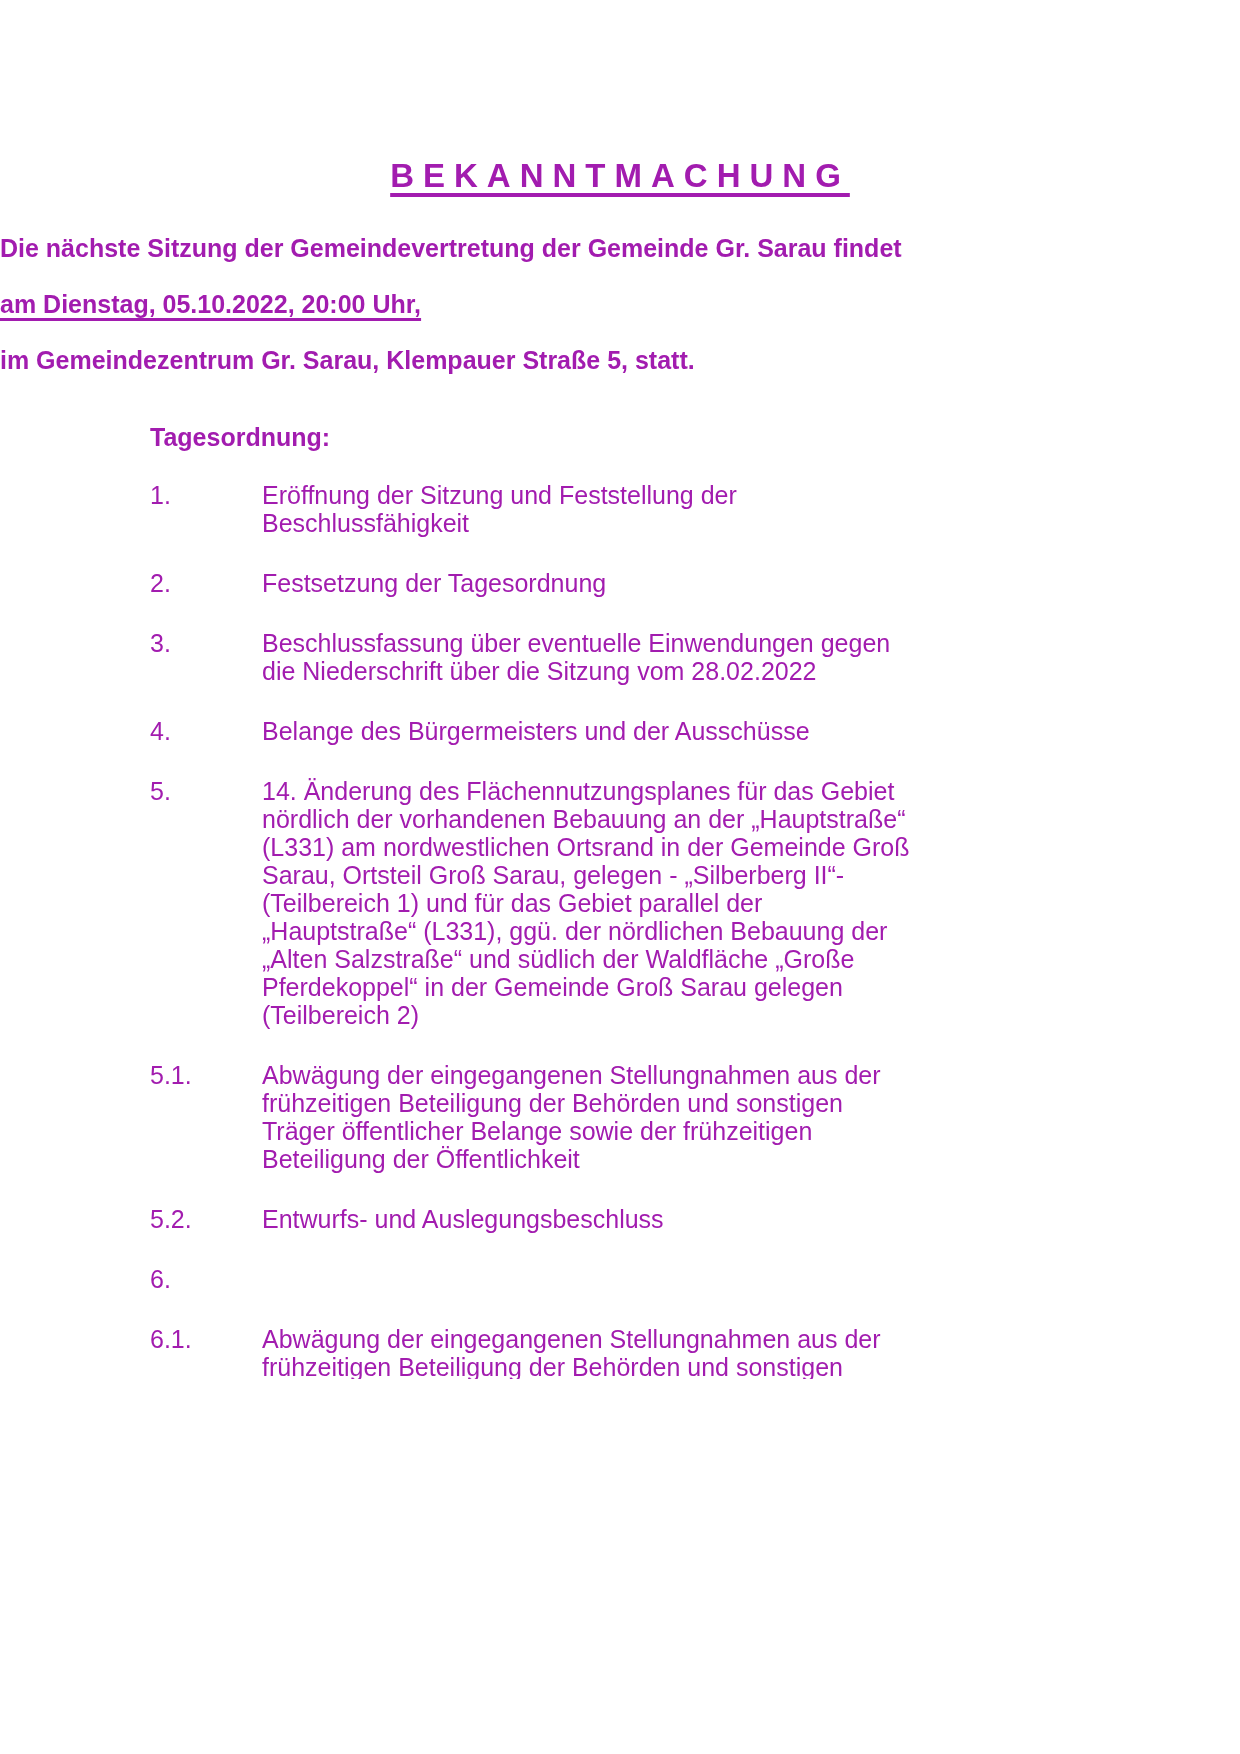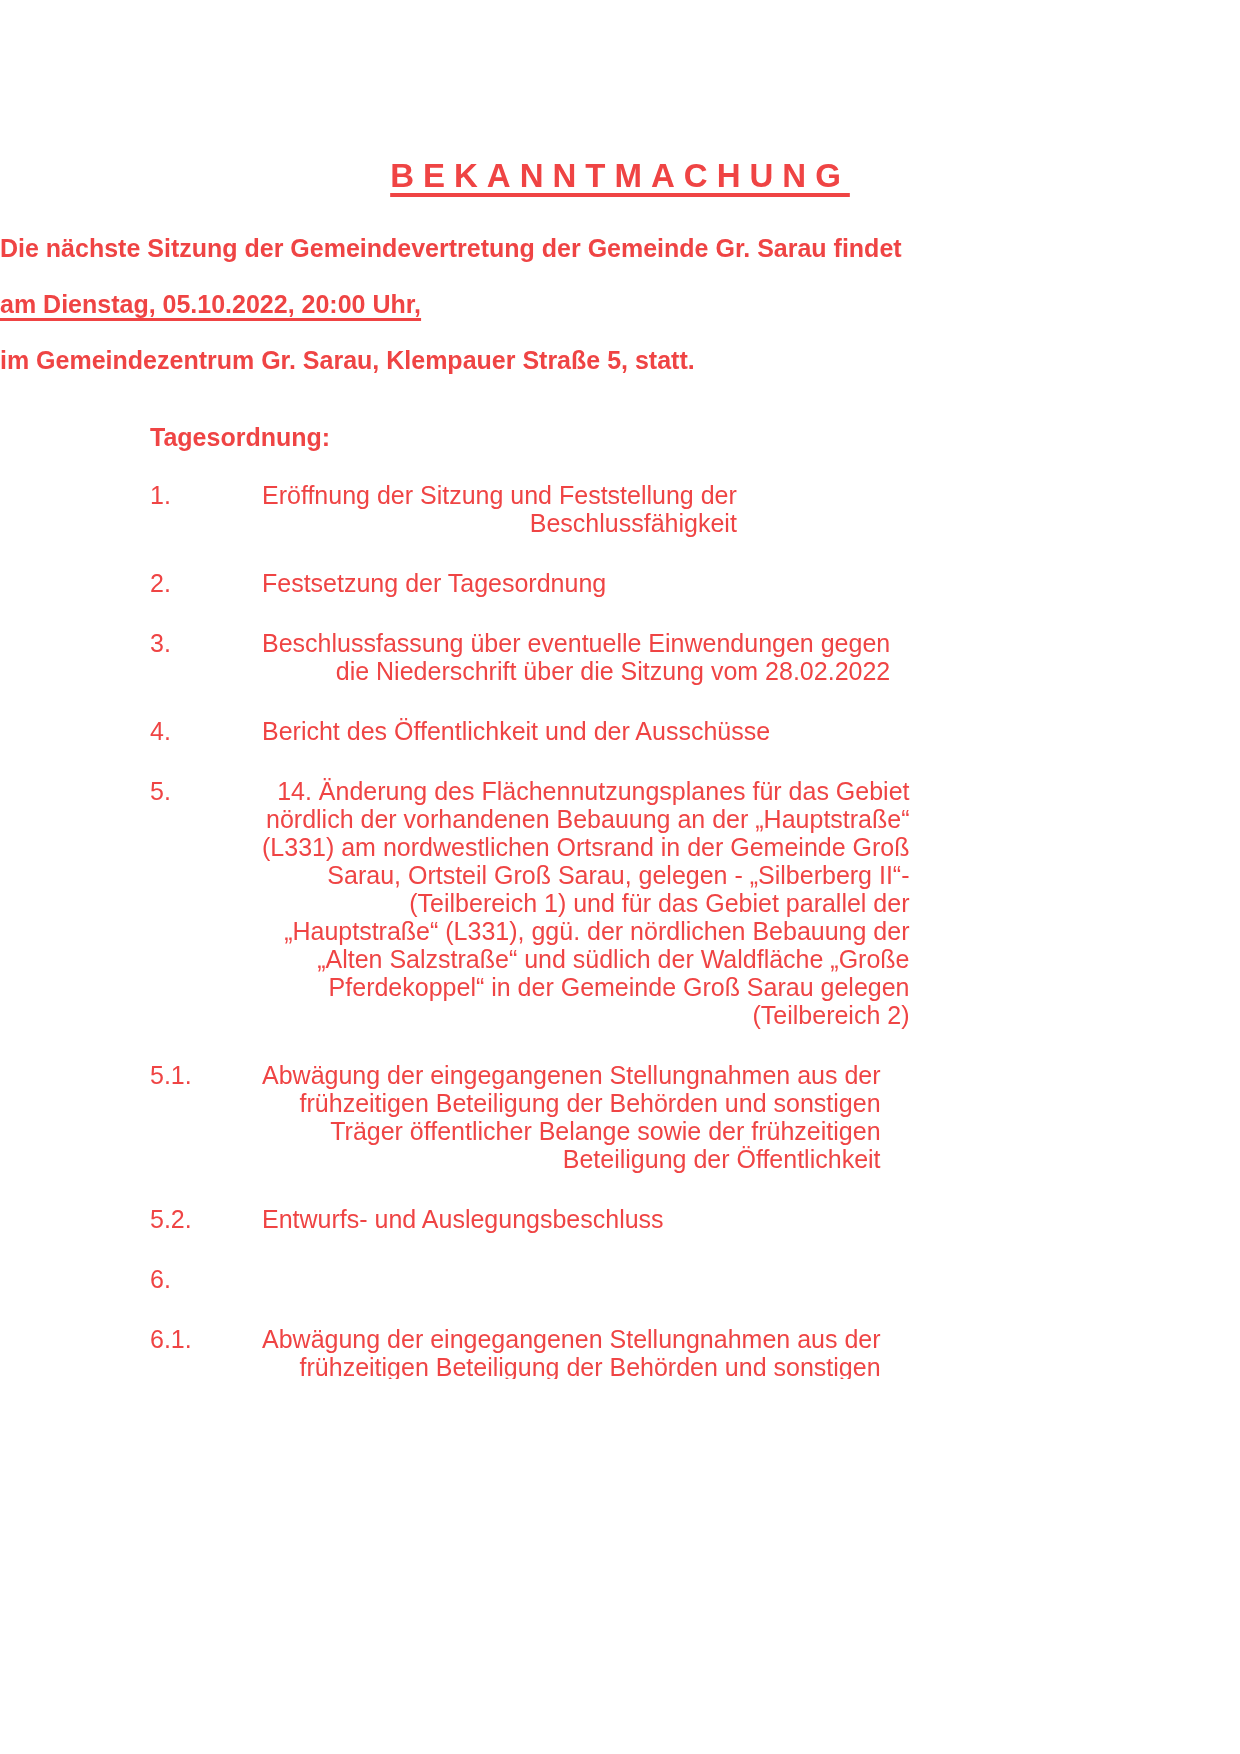--- a/index.html
+++ b/index.html
@@ -3,21 +3,21 @@
 <meta charset="utf-8">
 <style>
   * { margin: 0; padding: 0; box-sizing: border-box; }
   html, body { background: #ffffff; }
   .page {
     position: relative;
     width: 1240px;
     height: 1379px;
     margin: 0 auto;
     background: #ffffff;
-    color: #ef4444;
+    color: #a21caf;
     font-family: "Liberation Sans", "DejaVu Sans", sans-serif;
     font-size: 25px;
     line-height: 28px;
     overflow: hidden;
   }
   .doc-title {
     margin-top: 156px;
     text-align: center;
     font-weight: 700;
     font-size: 33px;
@@ -49,21 +49,20 @@
     margin-left: 150px;
     margin-bottom: 32px;
   }
   .agenda-item .num {
     flex: 0 0 112px;
     width: 112px;
   }
   .agenda-item .txt {
     white-space: pre-line;
     max-width: 720px;
-    text-align: right;
   }
 </style>
 </head>
 <body>
 
 <div class="page">
 
   <div class="doc-title">BEKANNTMACHUNG</div>
 
   <div class="intro-line">Die nächste Sitzung der Gemeindevertretung der Gemeinde Gr. Sarau findet</div>
@@ -88,21 +87,21 @@
     </div>
 
     <div class="agenda-item">
       <span class="num">3.</span>
       <span class="txt">Beschlussfassung über eventuelle Einwendungen gegen
 die Niederschrift über die Sitzung vom 28.02.2022</span>
     </div>
 
     <div class="agenda-item">
       <span class="num">4.</span>
-      <span class="txt">Bericht des Öffentlichkeit und der Ausschüsse</span>
+      <span class="txt">Belange des Bürgermeisters und der Ausschüsse</span>
     </div>
 
     <div class="agenda-item">
       <span class="num">5.</span>
       <span class="txt">14. Änderung des Flächennutzungsplanes für das Gebiet
 nördlich der vorhandenen Bebauung an der „Hauptstraße“
 (L331) am nordwestlichen Ortsrand in der Gemeinde Groß
 Sarau, Ortsteil Groß Sarau, gelegen - „Silberberg II“-
 (Teilbereich 1) und für das Gebiet parallel der
 „Hauptstraße“ (L331), ggü. der nördlichen Bebauung der

